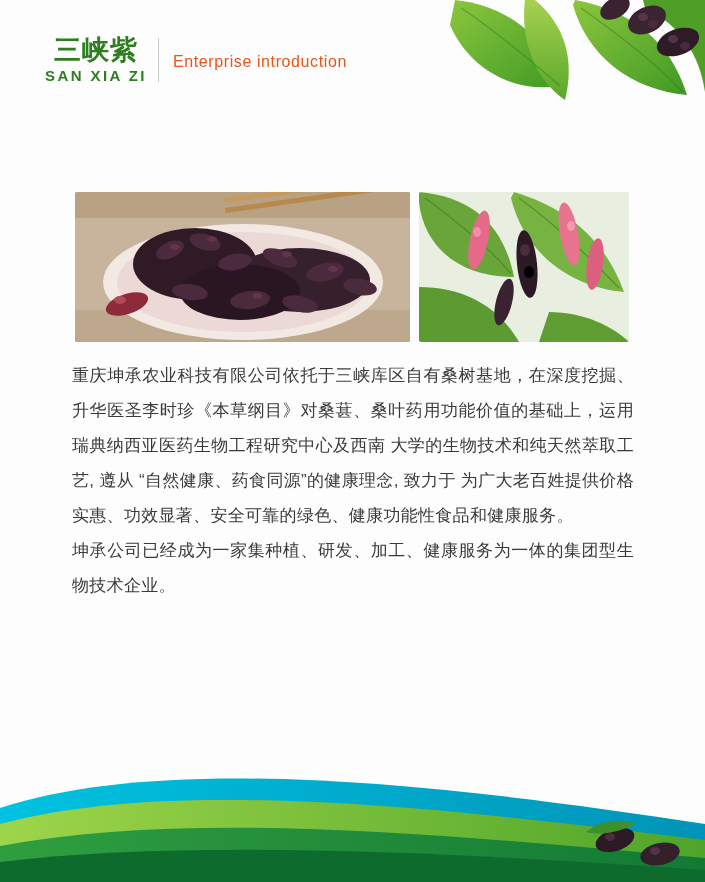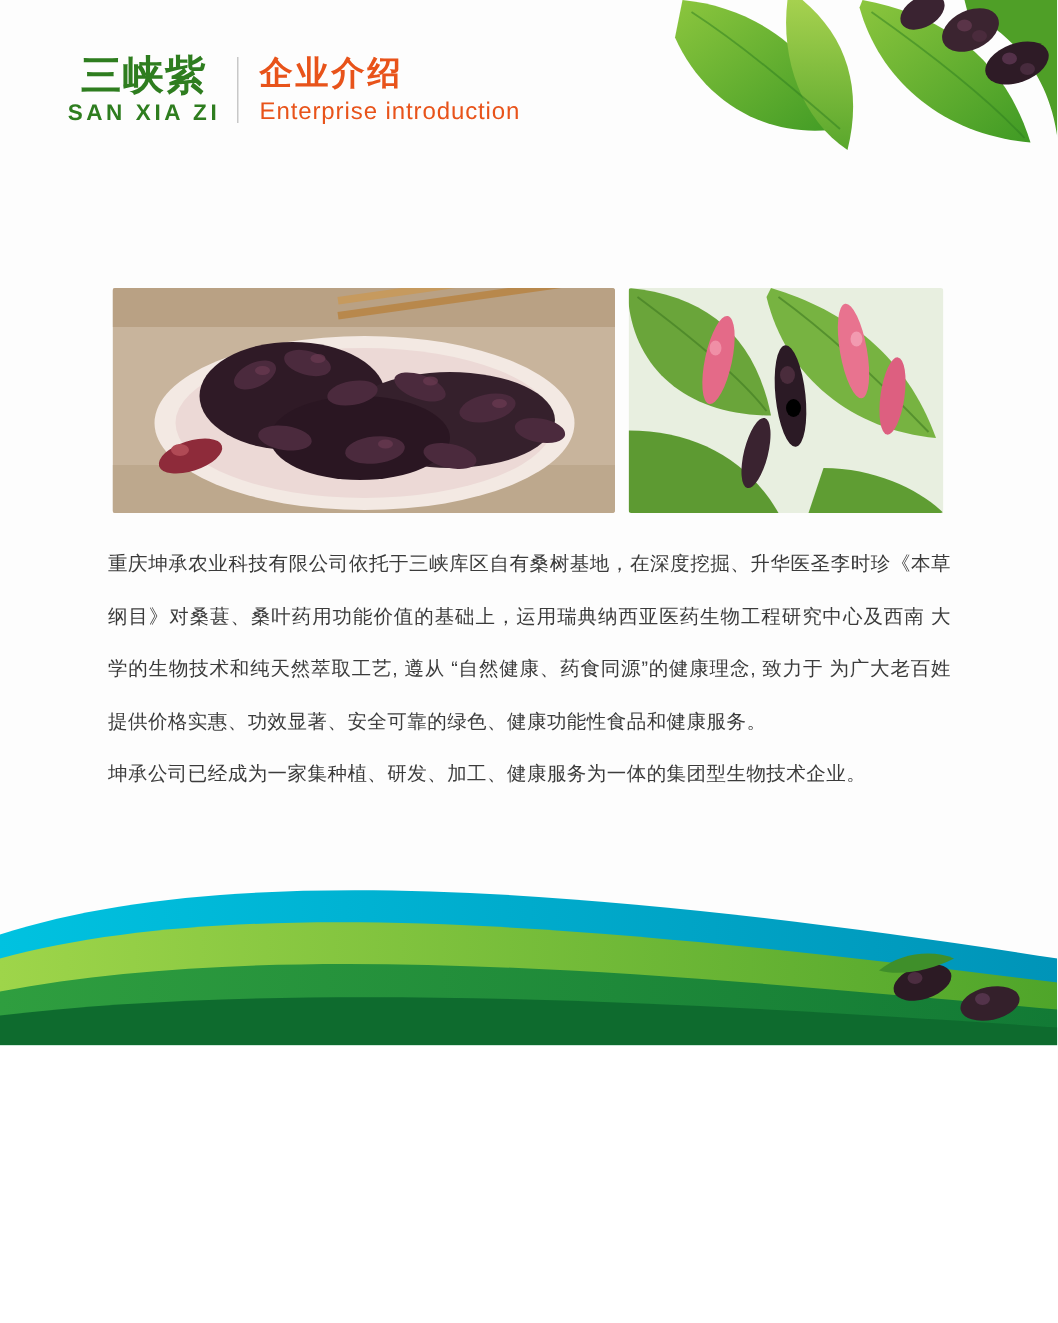--- a/index.html
+++ b/index.html
@@ -11,21 +11,21 @@
     height: 882px;
     background: #ffffff;
     font-family: "Liberation Sans", sans-serif;
     overflow: hidden;
     position: relative;
   }
 
   .page {
     position: relative;
     width: 705px;
-    height: 697px;
+    height: 882px;
     background: #fdfdfd;
     overflow: hidden;
   }
 
   
   .top-decor {
     position: absolute;
     top: 0;
     right: 0;
     width: 290px;
@@ -112,21 +112,21 @@
   .photo svg { display: block; }
 
   
   .body-copy {
     position: absolute;
     top: 358px;
     left: 72px;
     width: 562px;
   }
   .para {
-    font-size: 13px;
+    font-size: 17px;
     color: #3b3b3b;
     line-height: 35px;
     text-align: justify;
     letter-spacing: 0.3px;
     font-family: "Liberation Sans", sans-serif;
     margin: 0;
   }
   .para + .para { margin-top: 0; }
 
   
@@ -179,21 +179,20 @@
     </svg>
   </div>
 
   <div class="header">
     <div class="logo-block">
       <div class="logo-mark">三峡紫</div>
       <div class="logo-pinyin">SAN XIA ZI</div>
     </div>
     <div class="divider-v"></div>
     <div class="title-block">
-      <div class="title-cn">企业介绍</div>
       <div class="title-en">Enterprise  introduction</div>
     </div>
   </div>
 
   <div class="images">
     <div class="photo photo-left">
       <svg width="335" height="150" viewBox="0 0 335 150">
         <rect width="335" height="150" fill="#d9c7b3"></rect>
 
         <rect x="0" y="0" width="335" height="150" fill="#c8b49c"></rect>

